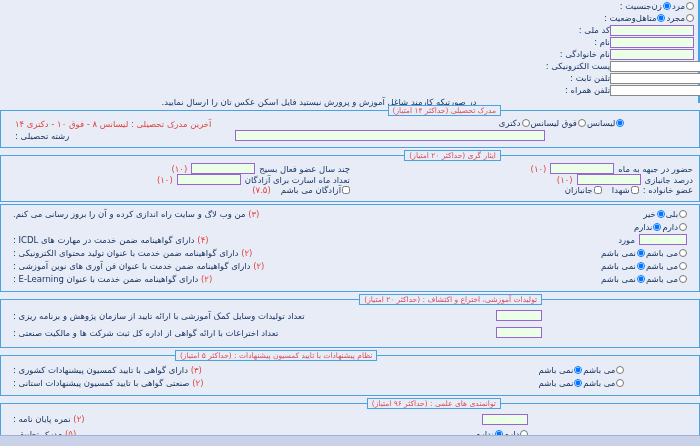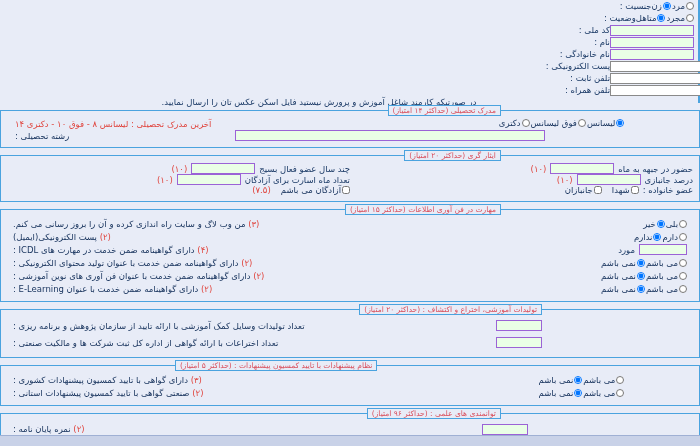--- a/index.html
+++ b/index.html
@@ -309,21 +309,20 @@
         <label>
           <input type="checkbox" style="">
           <span>آزادگان می باشم</span>
         </label>
         <span class="pts">(۷.۵)</span>
       </div>
     </div>
   </fieldset>
 
   <fieldset>
-    <legend class="mid">مهارت در فن آوری اطلاعات (حداکثر ۱۵ امتیاز)</legend>
 
     <div class="skill-line">
       <div class="skill-ctl">
         <span class="radiogrp">
           <label>
             <input type="radio" name="weblog" style="">
             <span>بلی</span>
           </label>
           <label>
             <input type="radio" name="weblog" checked="" style="">
@@ -343,24 +342,20 @@
           <label>
             <input type="radio" name="emailskill" style="">
             <span>دارم</span>
           </label>
           <label>
             <input type="radio" name="emailskill" checked="" style="">
             <span>ندارم</span>
           </label>
         </span>
       </div>
-      <div class="skill-txt">
-        <span class="pts">(۲)</span>
-        <span>پست الکترونیکی(ایمیل)</span>
-      </div>
     </div>
 
     <div class="skill-line">
       <div class="skill-ctl">
         <input type="text" class="inp-mini" value="" style="">
         <span class="lbl" style="padding-right:4px">مورد</span>
       </div>
       <div class="skill-txt">
         <span class="pts">(۴)</span>
         <span>دارای گواهینامه ضمن خدمت در مهارت های ICDL :</span>

